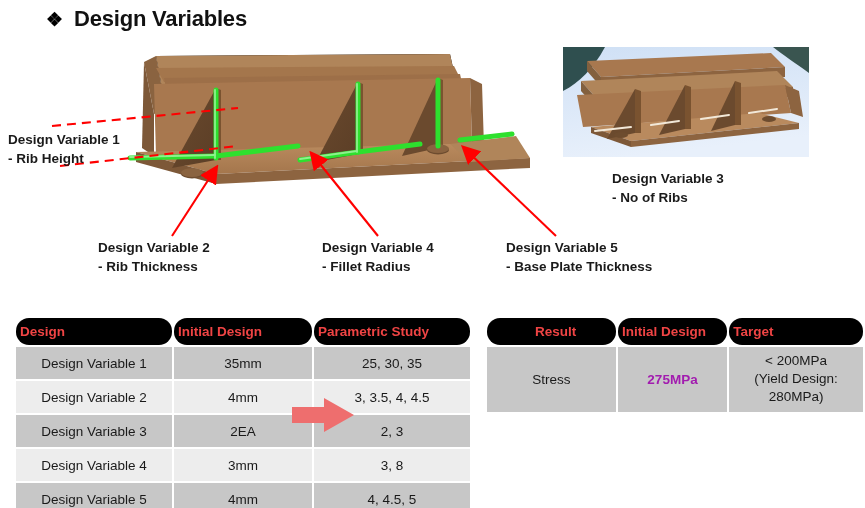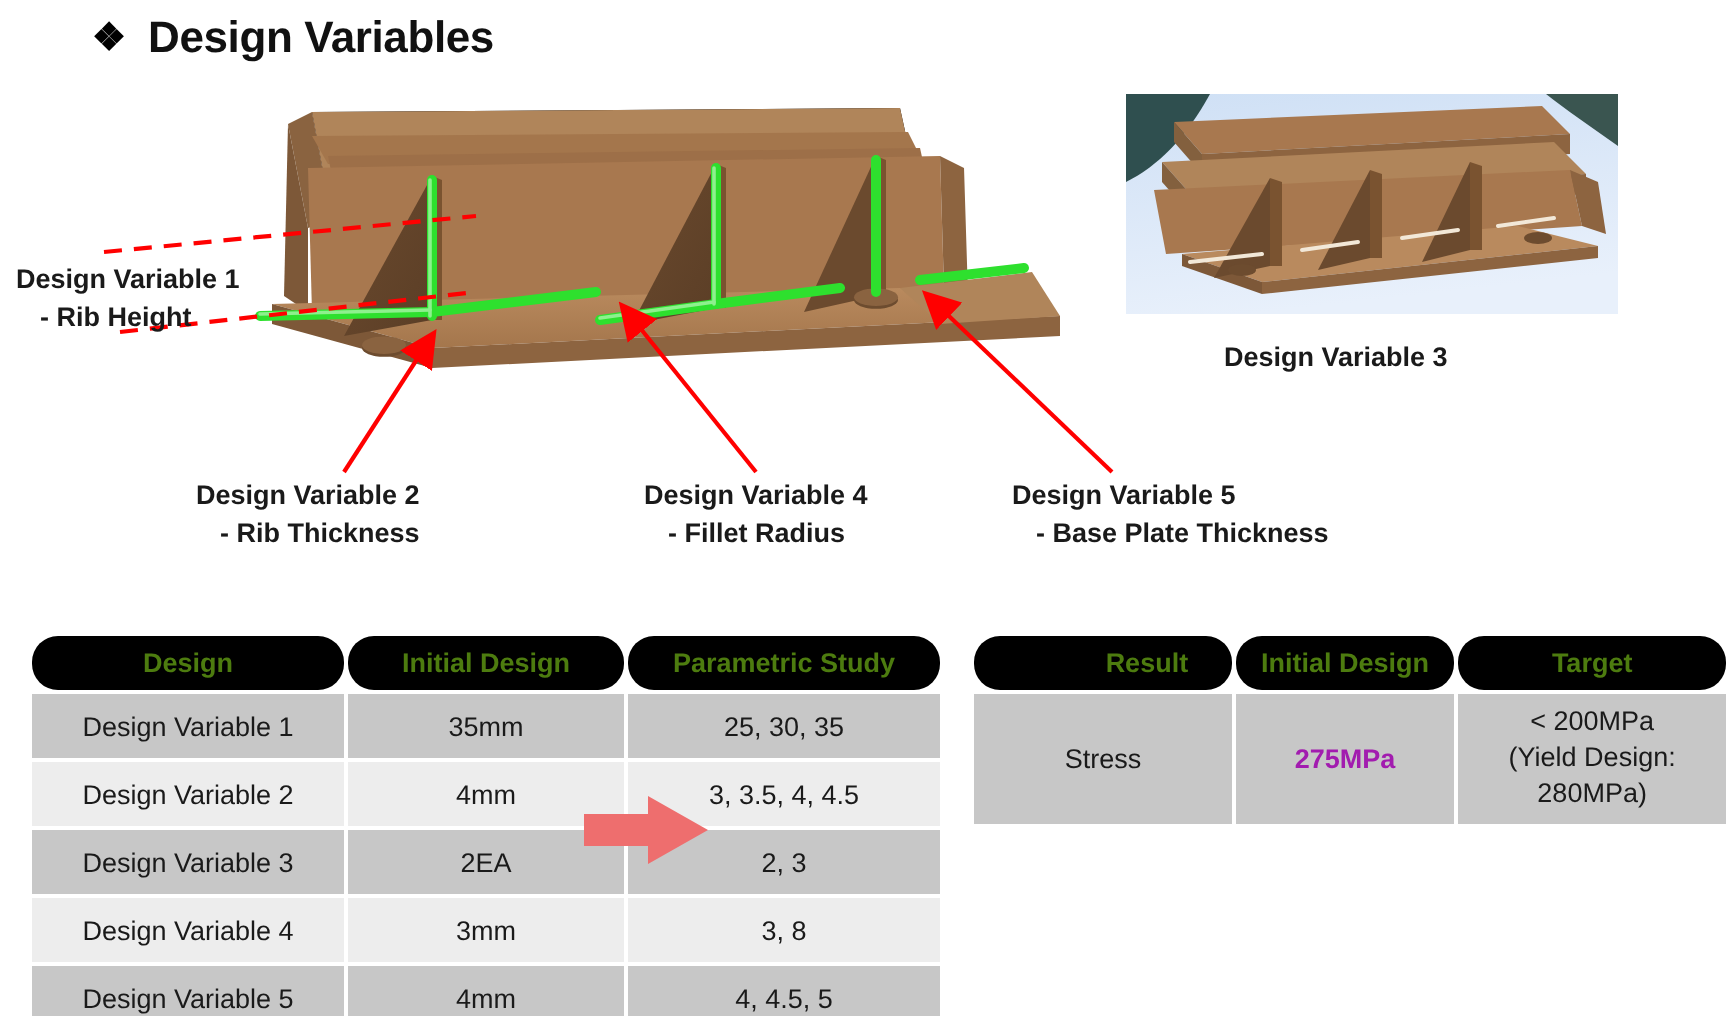--- a/index.html
+++ b/index.html
@@ -13,41 +13,41 @@
   }
   .slide{position:absolute;left:0;top:0;width:865px;height:508px;}
 
   
   .title-row{position:absolute;left:46px;top:6px;display:flex;align-items:center;gap:11px;}
   .title-bullet{font-size:19px;line-height:1;color:#000;font-weight:700;}
   .title-text{font-size:22px;font-weight:bold;letter-spacing:-0.2px;color:#111;}
 
   
   .callout{position:absolute;font-size:13.5px;font-weight:bold;line-height:1.38;color:#1a1a1a;white-space:nowrap;}
-  .callout .l2{display:block;margin-left:12px;}
+  .callout .l2{display:block;}
 
   #cal-dv1{left:8px;top:131px;}
   #cal-dv2{left:98px;top:239px;}
   #cal-dv4{left:322px;top:239px;}
   #cal-dv5{left:506px;top:239px;}
   #cal-dv3{left:612px;top:170px;}
 
   
   .fig{position:absolute;}
   #fig-main{left:120px;top:48px;width:420px;height:145px;}
   #fig-ribs{left:563px;top:47px;width:246px;height:110px;}
 
   
   #annot{position:absolute;left:0;top:0;width:865px;height:300px;pointer-events:none;}
 
   
   table{border-collapse:separate;border-spacing:2px;position:absolute;}
   th{
-    background:#000000;color:#4d7c0f;font-size:13.5px;font-weight:bold;
-    text-align:center;padding:6px 4px;border-radius:13px;
+    background:#000000;color:#ef4444;font-size:13.5px;font-weight:bold;
+    text-align:left;padding:6px 4px;border-radius:13px;
   }
   td{
     font-size:13.5px;text-align:center;padding:5px 4px;color:#1a1a1a;
   }
 
   
   #tbl-design{left:14px;top:316px;}
   #tbl-design th:nth-child(1){width:148px;}
   #tbl-design th:nth-child(2){width:130px;}
   #tbl-design th:nth-child(3){width:148px;}
@@ -217,20 +217,21 @@
   <div class="callout" id="cal-dv4">
     <span>Design Variable 4</span>
     <span class="l2">- Fillet Radius</span>
   </div>
   <div class="callout" id="cal-dv5">
     <span>Design Variable 5</span>
     <span class="l2">- Base Plate Thickness</span>
   </div>
   <div class="callout" id="cal-dv3">
     <span>Design Variable 3</span>
+    <span class="l2">- No of Ribs</span>
   </div>
 
   <table id="tbl-design">
     <thead>
       <tr>
         <th>Design</th>
         <th>Initial Design</th>
         <th>Parametric Study</th>
       </tr>
     </thead>

